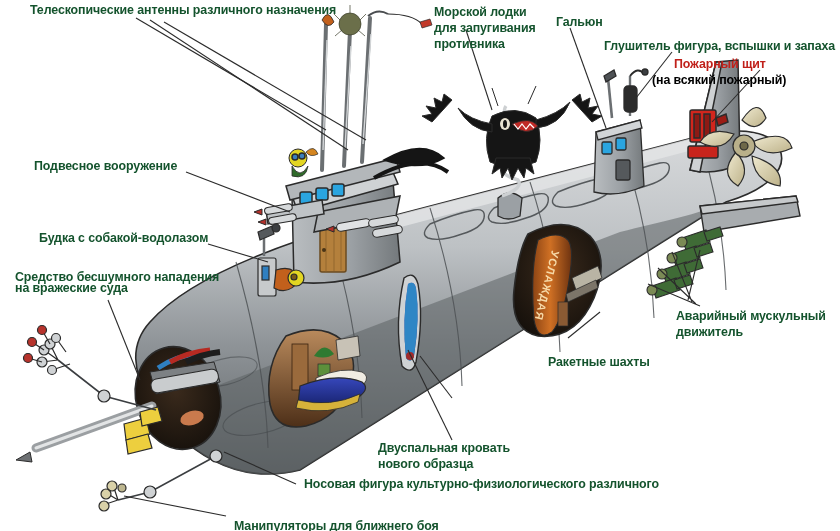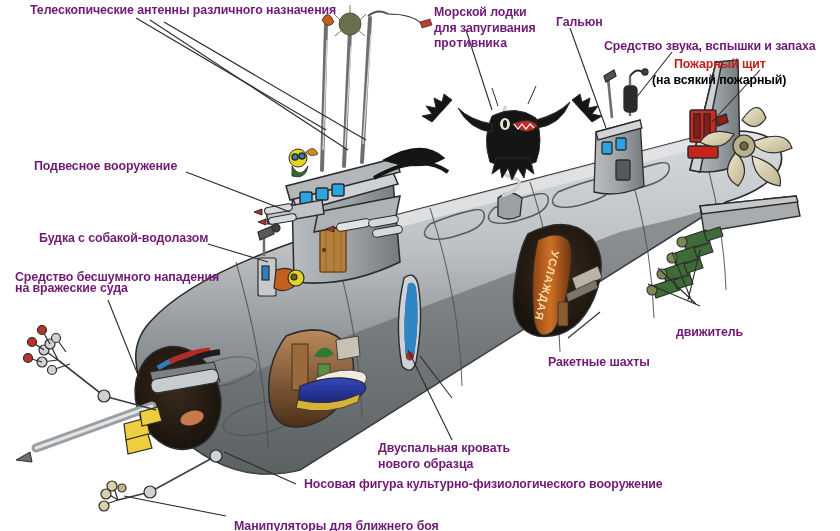--- a/index.html
+++ b/index.html
@@ -1,20 +1,20 @@
 <!DOCTYPE html>
 <html><head>
 <meta charset="utf-8">
 <style>
   html,body{margin:0;padding:0;background:#ffffff;}
   body{width:840px;height:531px;overflow:hidden;
        font-family:"Liberation Sans","DejaVu Sans",sans-serif;}
   #stage{position:relative;width:840px;height:531px;background:#fff;}
   #art{position:absolute;left:0;top:0;width:840px;height:531px;}
-  .lbl{position:absolute;color:#701a75;font-weight:bold;line-height:1.12;
+  .lbl{position:absolute;color:#14532d;font-weight:bold;line-height:1.12;
        white-space:pre;letter-spacing:-0.1px;}
   .l13{font-size:12.4px;}
 </style>
 </head>
 <body>
 
 <div id="stage">
 
   <svg id="art" viewBox="0 0 840 531">
     <defs>
@@ -350,34 +350,35 @@
 
   <div class="lbl l13" style="left:34px;top:160px;">Подвесное вооружение</div>
 
   <div class="lbl l13" style="left:24px;top:232px;padding-left:15px;">Будка с собакой-водолазом</div>
 
   <div class="lbl l13" style="left:15px;top:271px;">Средство бесшумного нападения</div>
   <div class="lbl l13" style="left:15px;top:282px;">на вражеские суда</div>
 
   <div class="lbl l13" style="left:434px;top:6px;">Морской лодки</div>
   <div class="lbl l13" style="left:434px;top:22px;">для запугивания</div>
-  <div class="lbl l13" style="left:434px;top:38px;font-family:Liberation Mono, monospace;">противника</div>
+  <div class="lbl l13" style="left:434px;top:38px;">противника</div>
 
   <div class="lbl l13" style="left:556px;top:16px;">Гальюн</div>
 
-  <div class="lbl l13" style="left:604px;top:40px;">Средство звука, вспышки и запаха</div>
+  <div class="lbl l13" style="left:604px;top:40px;">Глушитель фигура, вспышки и запаха</div>
 
   <div class="lbl l13" style="left:674px;top:58px;color:#c0201a;">Пожарный щит</div>
   <div class="lbl l13" style="left:652px;top:74px;color:#000000;">(на всякий пожарный)</div>
 
+  <div class="lbl l13" style="left:676px;top:310px;">Аварийный мускульный</div>
   <div class="lbl l13" style="left:676px;top:326px;">движитель</div>
 
   <div class="lbl l13" style="left:548px;top:356px;">Ракетные шахты</div>
 
 
   <div class="lbl l13" style="left:378px;top:442px;">Двуспальная кровать</div>
   <div class="lbl l13" style="left:378px;top:458px;">нового образца</div>
 
-  <div class="lbl l13" style="left:304px;top:478px;">Носовая фигура культурно-физиологического вооружение</div>
+  <div class="lbl l13" style="left:304px;top:478px;">Носовая фигура культурно-физиологического различного</div>
 
   <div class="lbl l13" style="left:234px;top:508px;margin-top:12px;">Манипуляторы для ближнего боя</div>
 
 </div>
 
 </body></html>

